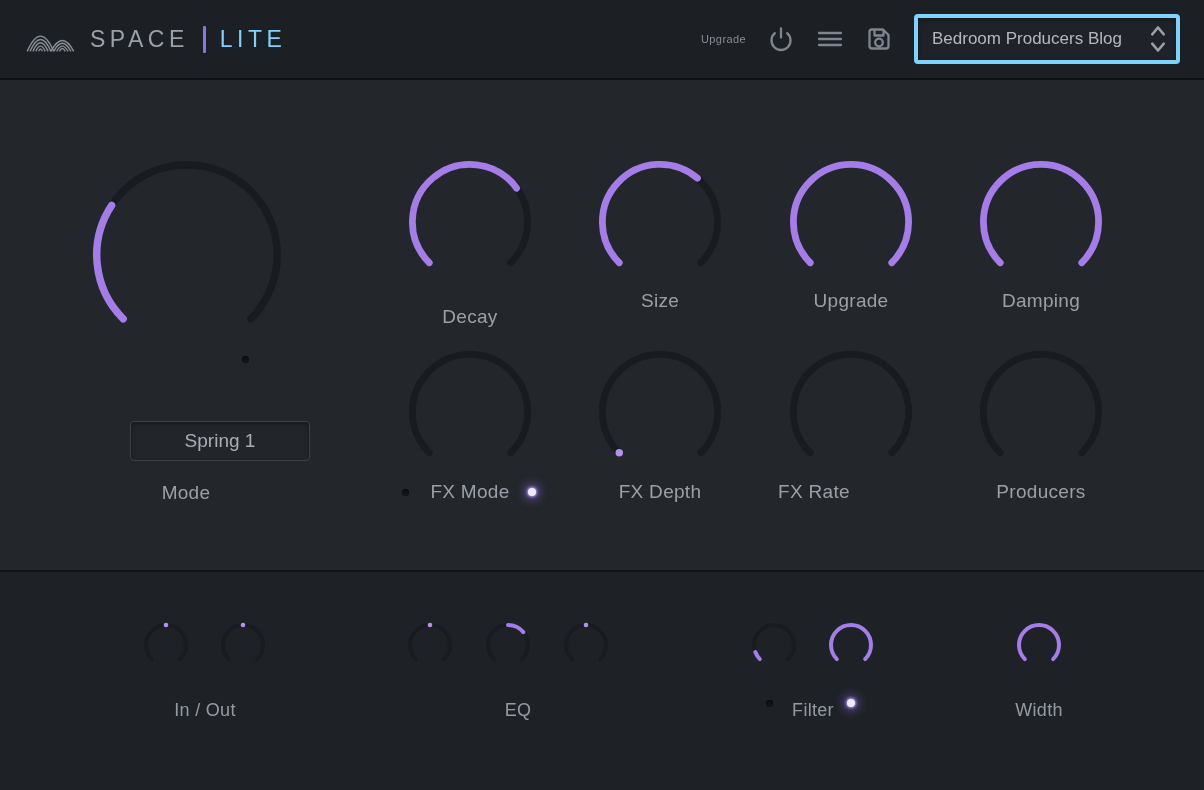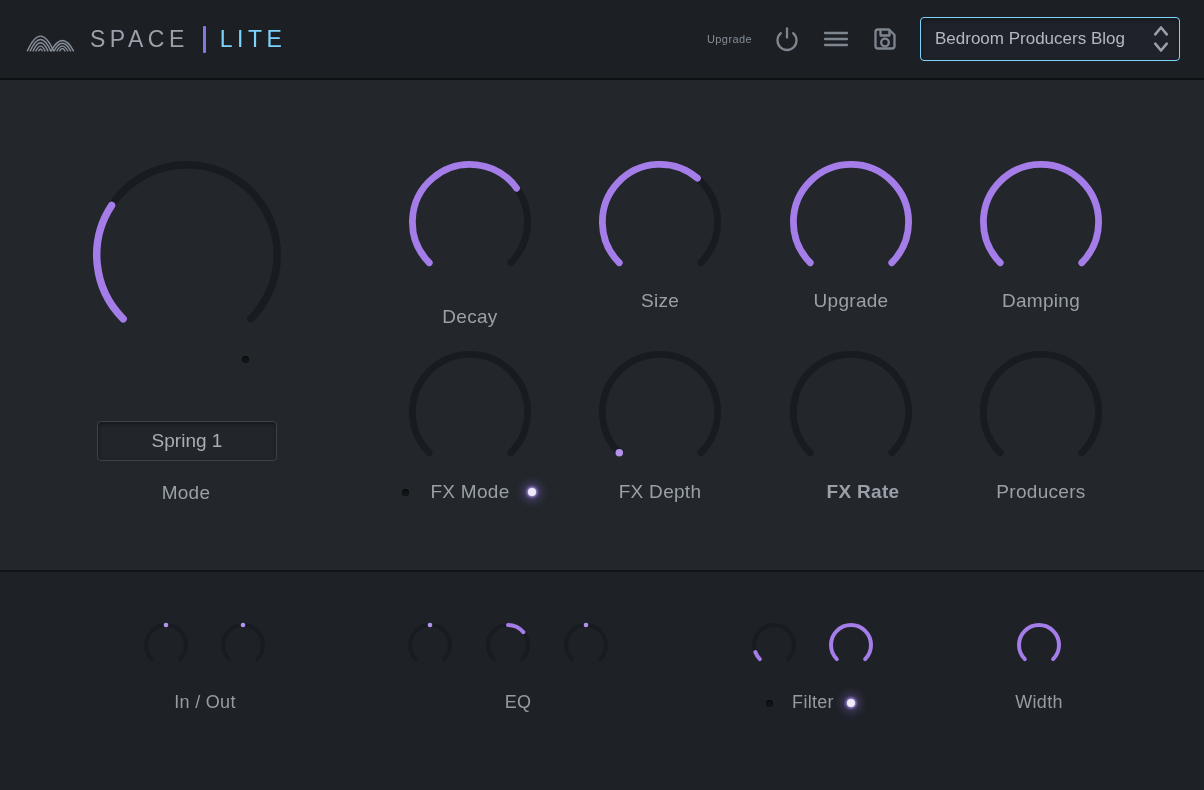--- a/index.html
+++ b/index.html
@@ -19,21 +19,21 @@
   .brand-text.lite{color:#7dd3fc;}
   .brand-bar{width:3px;height:27px;background:#8577e0;border-radius:1px;}
   .tb-right{position:absolute;right:24px;top:0;height:78px;display:flex;align-items:center;gap:21px;}
   .upgrade{font-size:11px;letter-spacing:.4px;color:#868d97;cursor:pointer;}
   .tb-icon{display:block;cursor:pointer;}
   .tb-icon path,.tb-icon line,.tb-icon circle,.tb-icon polyline{
     stroke:#7e858f;stroke-width:2.3;fill:none;stroke-linecap:round;stroke-linejoin:round;
   }
   .preset{
     width:258px;height:42px;border-radius:4px;background:#1f2329;
-    border:1px solid #7dd3fc;box-shadow:inset 0 2px 4px rgba(0,0,0,.35);
+    border:4px solid #7dd3fc;box-shadow:inset 0 2px 4px rgba(0,0,0,.35);
     display:flex;align-items:center;cursor:pointer;
   }
   .preset-name{flex:1;padding-left:14px;font-size:17px;color:#b3b8c0;white-space:nowrap;overflow:hidden;}
   .stepper{padding:0 8px 0 4px;}
   .stepper polyline{stroke:#9aa0a8;stroke-width:2.2;fill:none;stroke-linecap:round;stroke-linejoin:round;}
   .logo path{stroke:#878e98;stroke-width:1.5;fill:none;}
   
   .main-panel{position:absolute;left:0;top:80px;width:1204px;height:490px;background:#23272c;}
   .bottom-panel{position:absolute;left:0;top:570px;width:1204px;height:220px;background:#1e2227;border-top:2px solid #101317;}
   
@@ -41,21 +41,21 @@
   .knob svg{display:block;width:100%;height:100%;}
   .knob-lg{width:190px;height:190px;}
   .knob-md{width:124px;height:124px;}
   .knob-sm{width:46px;height:46px;}
   .knob-track{fill:none;stroke:#181c21;stroke-linecap:round;}
   .knob-value{fill:none;stroke:var(--accent,#a47de8);stroke-linecap:round;}
   .knob-dot{fill:#b austin;fill:#b austin}
   .knob-dot{fill:#b493ee;}
   
   .lbl{position:absolute;color:#9aa0a8;font-size:19px;text-align:center;letter-spacing:.3px;}
-  .lbl-sm{position:absolute;color:#959ba3;font-size:18px;text-align:center;letter-spacing:.3px;}
+  .lbl-sm{position:absolute;color:#959ba3;font-size:18px;text-align:center;letter-spacing:.3px;margin-top:8px;}
   .mode-box{
     position:absolute;left:97px;top:421px;width:178px;height:38px;border-radius:4px;
     background:#22262b;border:1px solid #3c424a;box-shadow:inset 0 2px 4px rgba(0,0,0,.4);
     color:#a9aeb6;font-size:19px;text-align:center;line-height:38px;cursor:pointer;
   }
   
   .led{position:absolute;border-radius:50%;cursor:pointer;}
   .led-off{width:7px;height:7px;background:#121519;box-shadow:inset 0 1px 2px rgba(0,0,0,.8);}
   .led-on{
     width:8px;height:8px;background:#efeaf8;
@@ -116,21 +116,21 @@
 <div class="main-panel">
 
   <div class="knob knob-lg" style="left:92px;top:80px;">
       <svg viewBox="0 0 190 190">
         <path d="M 31.18 158.82 A 90.25 90.25 0 1 1 158.82 158.82" class="knob-track" stroke-width="7.5"></path>
         <path d="M 31.18 158.82 A 90.25 90.25 0 0 1 19.57 45.45" class="knob-value" stroke-width="7.5"></path>
       </svg>
     </div>
   <div class="led led-off" style="left:242px;top:276px;"></div>
 
-  <div class="mode-box" style="top:341px;">Spring 1</div>
+  <div class="mode-box" style="top:341px;margin-left:33px;">Spring 1</div>
   <div class="lbl" style="left:97px;top:402px;width:178px;">Mode</div>
 
   <div class="knob knob-md" style="left:408px;top:80px;">
       <svg viewBox="0 0 124 124">
         <path d="M 21.27 102.73 A 57.6 57.6 0 1 1 102.73 102.73" class="knob-track" stroke-width="6.8"></path>
         <path d="M 21.27 102.73 A 57.6 57.6 0 1 1 108.60 28.14" class="knob-value" stroke-width="6.8"></path>
       </svg>
     </div>
   <div class="knob knob-md" style="left:598px;top:80px;">
       <svg viewBox="0 0 124 124">
@@ -176,21 +176,21 @@
       <svg viewBox="0 0 124 124">
         <path d="M 21.27 102.73 A 57.6 57.6 0 1 1 102.73 102.73" class="knob-track" stroke-width="6.8"></path>
       </svg>
     </div>
 
   <div class="lbl" style="left:390px;top:401px;width:160px;">FX Mode</div>
   <div class="led led-off" style="left:402px;top:409px;"></div>
   <div class="led led-on" style="left:528px;top:408px;"></div>
 
   <div class="lbl" style="left:580px;top:401px;width:160px;">FX Depth</div>
-  <div class="lbl" style="left:783px;top:401px;width:160px;font-weight:bold;">FX Rate</div>
+  <div class="lbl" style="left:734px;top:401px;width:160px;">FX Rate</div>
   <div class="lbl" style="left:961px;top:401px;width:160px;">Producers</div>
 </div>
 
 <div class="bottom-panel">
 
   <div class="knob knob-sm" style="left:143px;top:50px;">
       <svg viewBox="0 0 46 46">
         <path d="M 8.86 37.14 A 20 20 0 1 1 37.14 37.14" class="knob-track" stroke-width="4"></path>
         <circle cx="23" cy="3" r="2.3" class="knob-dot"></circle>
       </svg>

